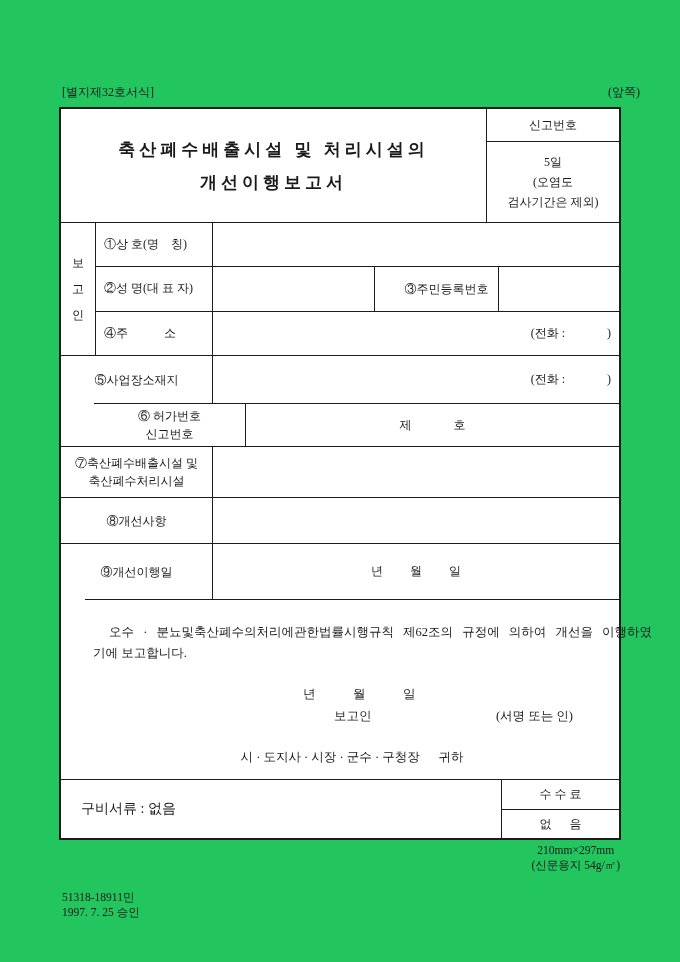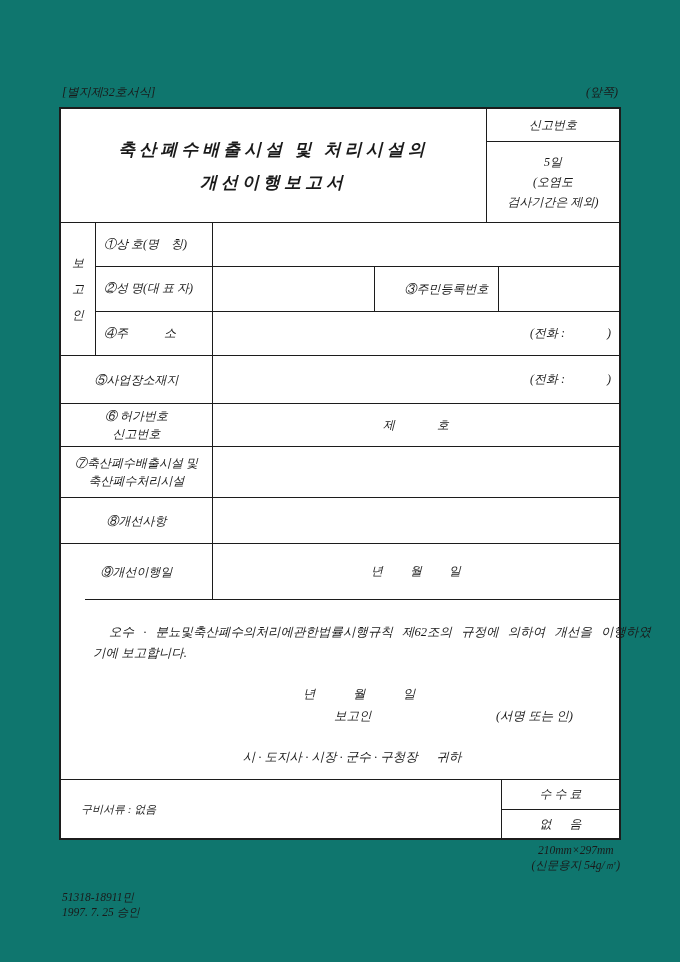--- a/index.html
+++ b/index.html
@@ -1,31 +1,30 @@
 <!DOCTYPE html>
 <html><head>
 <meta charset="utf-8">
 <style>
   * { margin:0; padding:0; box-sizing:border-box; }
   html,body { background:#ffffff; }
   .sheet {
     position:relative;
     width:680px; height:962px;
-    background:#0f766e;
+    background:#22c55e;
     color:#1a1a1a;
     font-family:"Liberation Serif","DejaVu Serif",serif;
     overflow:hidden;
-    font-style:italic;
   }
   .pre { white-space:pre; }
   .preline { white-space:pre-line; }
 
   
   .hdr-left  { position:absolute; left:62px;  top:84px; font-size:12px; }
-  .hdr-right { position:absolute; right:62px; top:84px; font-size:12px; }
+  .hdr-right { position:absolute; right:40px; top:84px; font-size:12px; }
 
   
   .form-table {
     position:absolute; left:59px; top:107px;
     width:562px; height:733px;
     border:2px solid #1c1c1c;
     display:flex; flex-direction:column;
     background:#fff;
   }
   .trow { display:flex; flex-shrink:0; }
@@ -68,37 +67,37 @@
     font-size:12px; text-align:center; line-height:18px;
   }
   .w117 { width:117px; }
   .w142 { width:142px; }
   .w104 { width:104px; }
   .w152 { width:152px; }
   .val { flex:1; display:flex; align-items:center; font-size:12px; }
   .val-right { justify-content:flex-end; padding-right:8px; }
   .val-center { justify-content:center; }
 
-  .h48 { height:48px; } .h43 { height:43px; } .h51 { height:51px; }
+  .h48 { height:48px; } .h43 { height:43px;margin-left:33px; } .h51 { height:51px; }
   .h46 { height:46px; } .h56 { height:56px; }
 
   
   .free-sec { flex:1; display:flex; flex-direction:column; font-size:12.5px;margin-left:24px; }
   .decl-line1 { padding:24px 10px 0 24px; word-spacing:6px; }
   .decl-line2 { padding:2px 10px 0 8px; line-height:21px; }
   .decl-date { margin-top:22px; padding-left:218px; font-size:12.5px; }
   .decl-sign-row { display:flex; margin-top:5px; padding-left:249px; padding-right:46px; align-items:center; }
   .decl-sign-spacer { flex:1; }
   .decl-recipient { margin-top:24px; text-align:center; font-size:12.5px; }
 
   
   .bottom-row { height:59px; }
   .docs-cell {
     flex:1; border-right:1px solid #1c1c1c;
-    display:flex; align-items:center; padding-left:20px; font-size:11px;
+    display:flex; align-items:center; padding-left:20px; font-size:14px;
   }
   .fee-col { width:117px; display:flex; flex-direction:column; }
   .fee-hdr {
     height:30px; border-bottom:1px solid #1c1c1c;
     display:flex; align-items:center; justify-content:center; font-size:12px;
   }
   .fee-val { flex:1; display:flex; align-items:center; justify-content:center; font-size:12px; }
 
   
   .foot-left  { position:absolute; left:62px; top:890px; font-size:11.5px; line-height:15px; }

